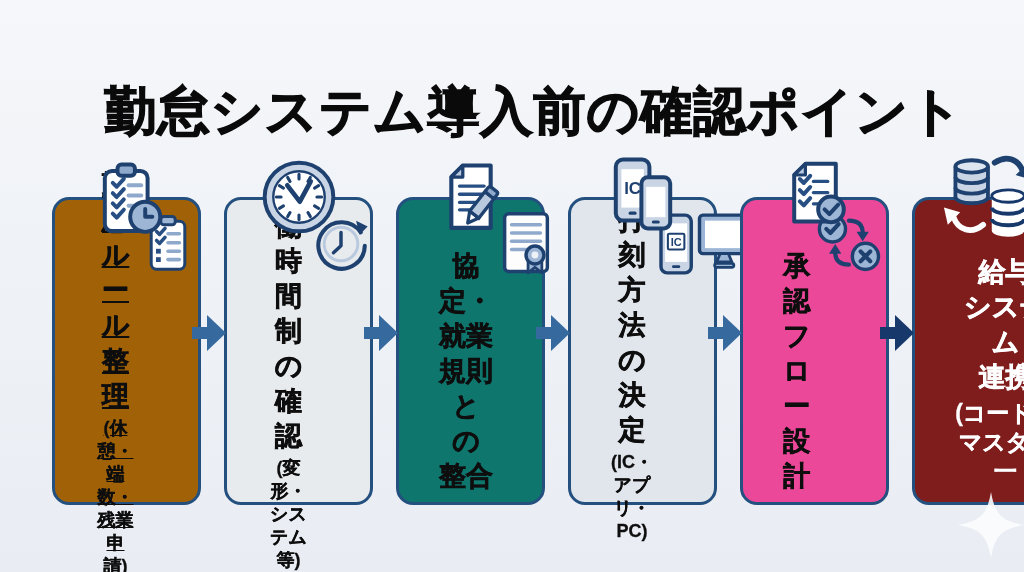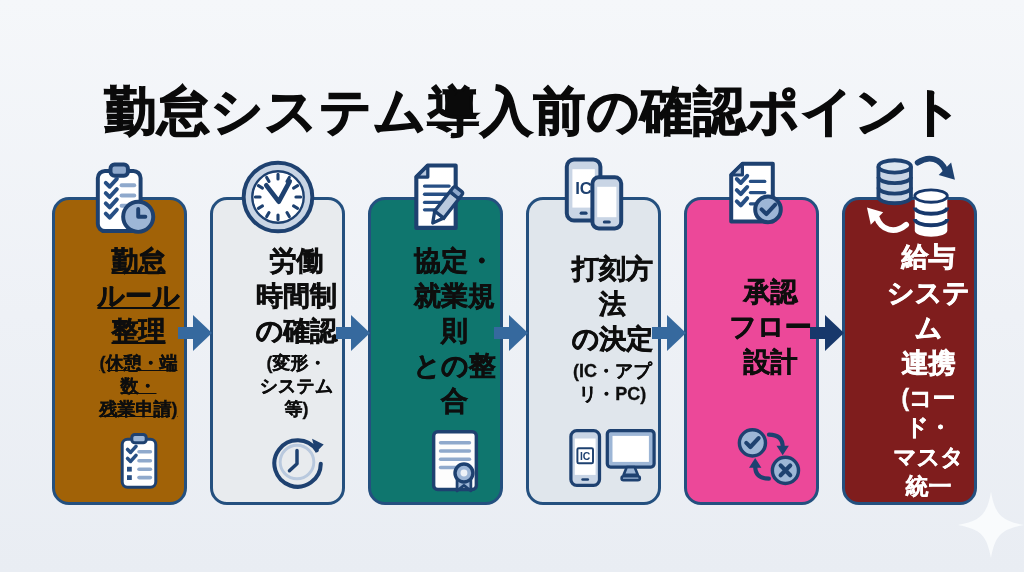--- a/index.html
+++ b/index.html
@@ -10,23 +10,23 @@
   }
   .page-title{
     position:absolute;top:42px;left:0;right:0;text-align:center;
     font-size:52px;font-weight:900;color:#0a0a0a;letter-spacing:1px;
     -webkit-text-stroke:1.3px #0a0a0a;white-space:nowrap;margin-left:44px;
   }
   .flow-row{
     position:absolute;left:52px;top:197px;display:flex;gap:23px;
   }
   .card{
-    width:135px;height:308px;box-sizing:border-box;
+    width:149px;height:308px;box-sizing:border-box;
     border:3px solid #24507f;border-radius:17px;
-    position:relative;display:flex;flex-direction:column;padding-left:38px;
+    position:relative;display:flex;flex-direction:row;padding-left:38px;
   }
   .top-icon{
     position:absolute;left:50%;transform:translateX(-50%);
     line-height:0;z-index:4;
   }
   .card-text{
     flex:1;display:flex;flex-direction:column;justify-content:center;
     align-items:center;padding:44px 2px 0;
   }
   .card-title{

